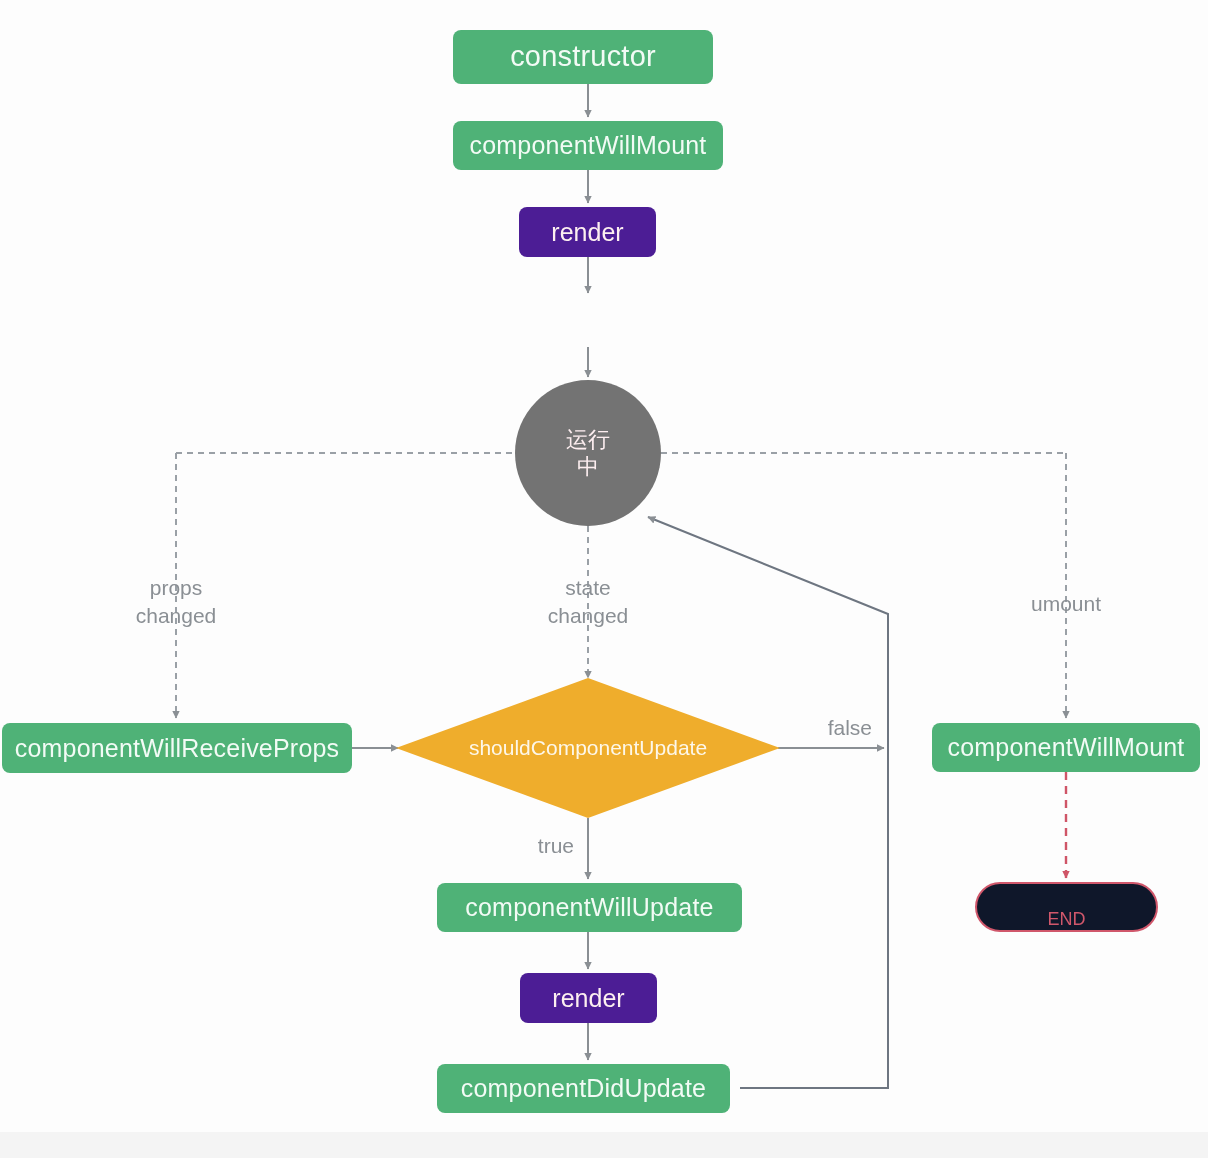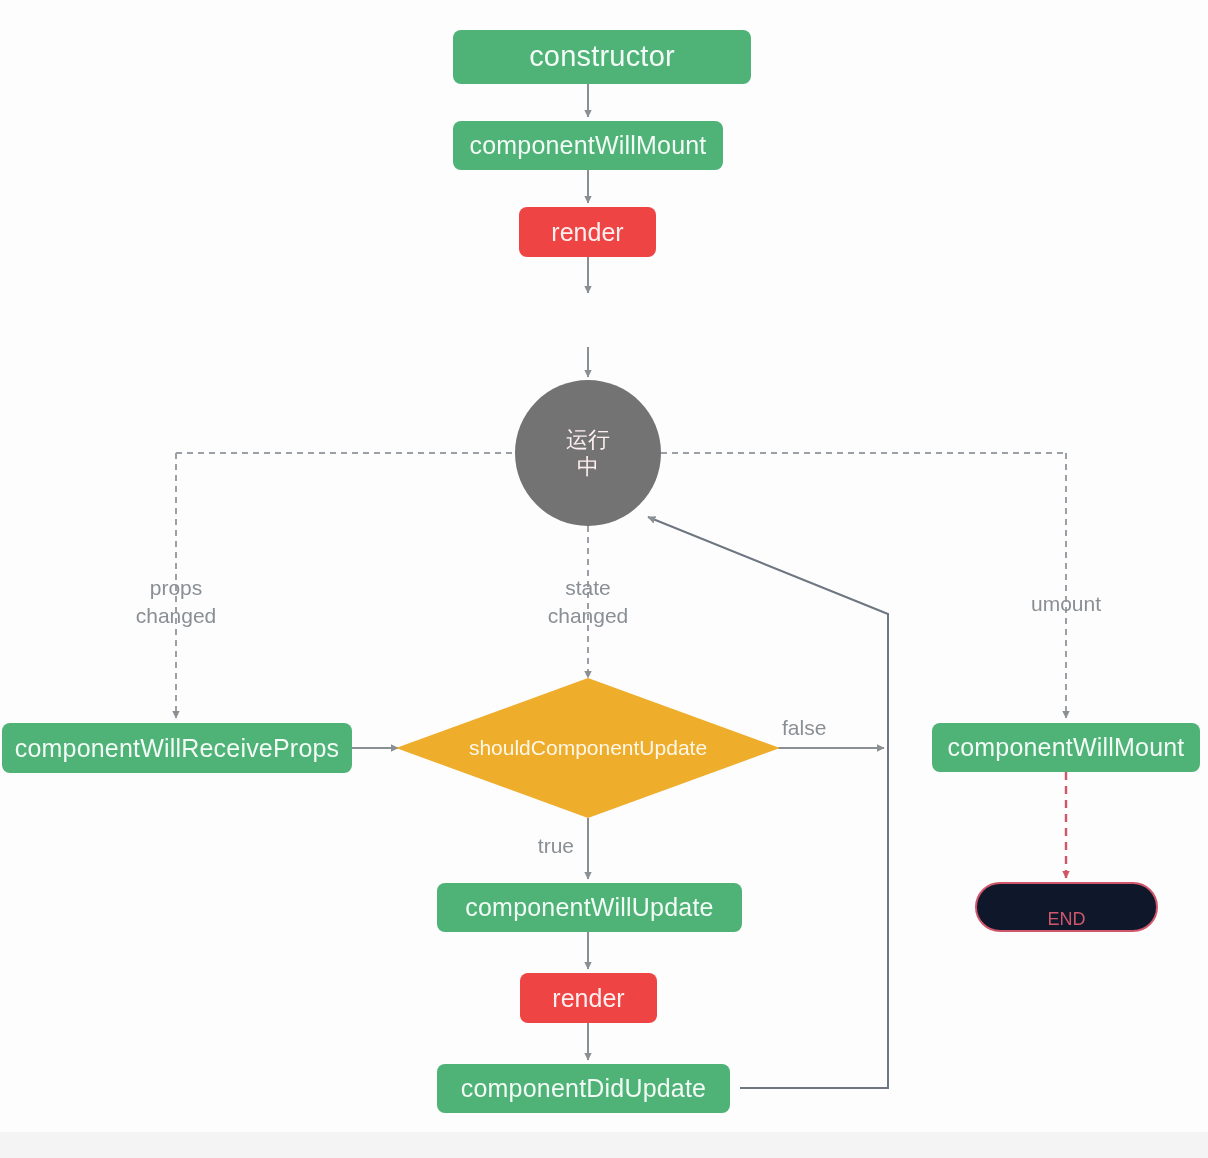--- a/index.html
+++ b/index.html
@@ -42,21 +42,21 @@
     user-select: none;
   }
   .node.green {
     background: #4fb277;
     color: #f2fbf5;
     border-radius: 8px;
     font-size: 25px;
     letter-spacing: .2px;
   }
   .node.red {
-    background: #ef4444;
+    background: #4c1d95;
     color: #fdeff0;
     border-radius: 8px;
     font-size: 25px;
   }
   .node.circle {
     background: #737373;
     color: #fdeef0;
     border-radius: 50%;
     font-size: 22px;
     flex-direction: column;
@@ -140,21 +140,21 @@
 
     <line x1="588" y1="1023" x2="588" y2="1060" stroke="#8a8f94" stroke-width="2" marker-end="url(#arrowGrey)"></line>
 
     <line x1="778" y1="748" x2="884" y2="748" stroke="#8a8f94" stroke-width="2" marker-end="url(#arrowGrey)"></line>
 
     <path d="M 740 1088 L 888 1088 L 888 614 L 648 517" fill="none" stroke="#6e7681" stroke-width="2" marker-end="url(#arrowGrey)"></path>
 
     <line x1="1066" y1="772" x2="1066" y2="878" stroke="#cf5567" stroke-width="2.4" stroke-dasharray="8,6" marker-end="url(#arrowRed)"></line>
   </svg>
 
-  <div class="node green" style="left:453px; top:30px; width:298px; height:54px;">
+  <div class="node green" style="left:453px; top:30px; width:260px; height:54px;">
     <span style="font-size:29px;">constructor</span>
   </div>
 
   <div class="node green" style="left:453px; top:121px; width:270px; height:49px;">
     <span>componentWillMount</span>
   </div>
 
   <div class="node red" style="left:519px; top:207px; width:137px; height:50px;">
     <span>render</span>
   </div>
@@ -197,16 +197,16 @@
   <div class="edge-label" style="left:110px; top:574px; width:132px;">props
 changed</div>
 
   <div class="edge-label" style="left:522px; top:574px; width:132px;">state
 changed</div>
 
   <div class="edge-label" style="left:1000px; top:590px; width:132px;">umount</div>
 
   <div class="edge-label" style="left:494px; top:832px; width:80px; text-align:right;">true</div>
 
-  <div class="edge-label" style="left:782px; top:714px; width:90px; text-align:left;">false</div>
+  <div class="edge-label" style="left:782px; top:714px; width:90px; text-align:right;">false</div>
 
   <div id="bottom-band"></div>
 </div>
 
 </body></html>

